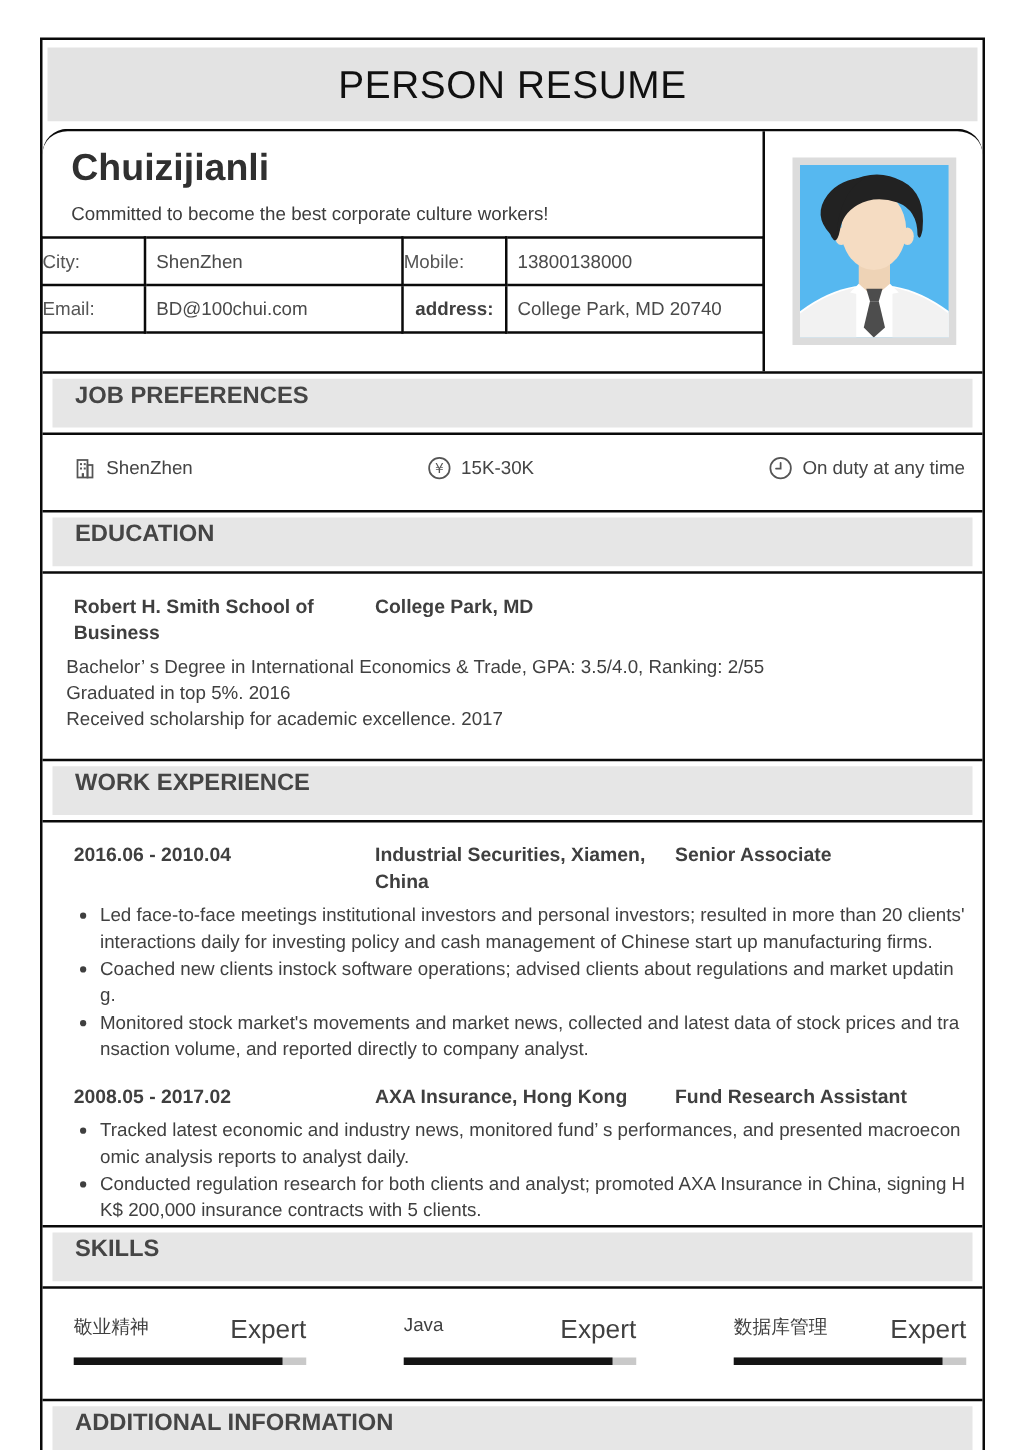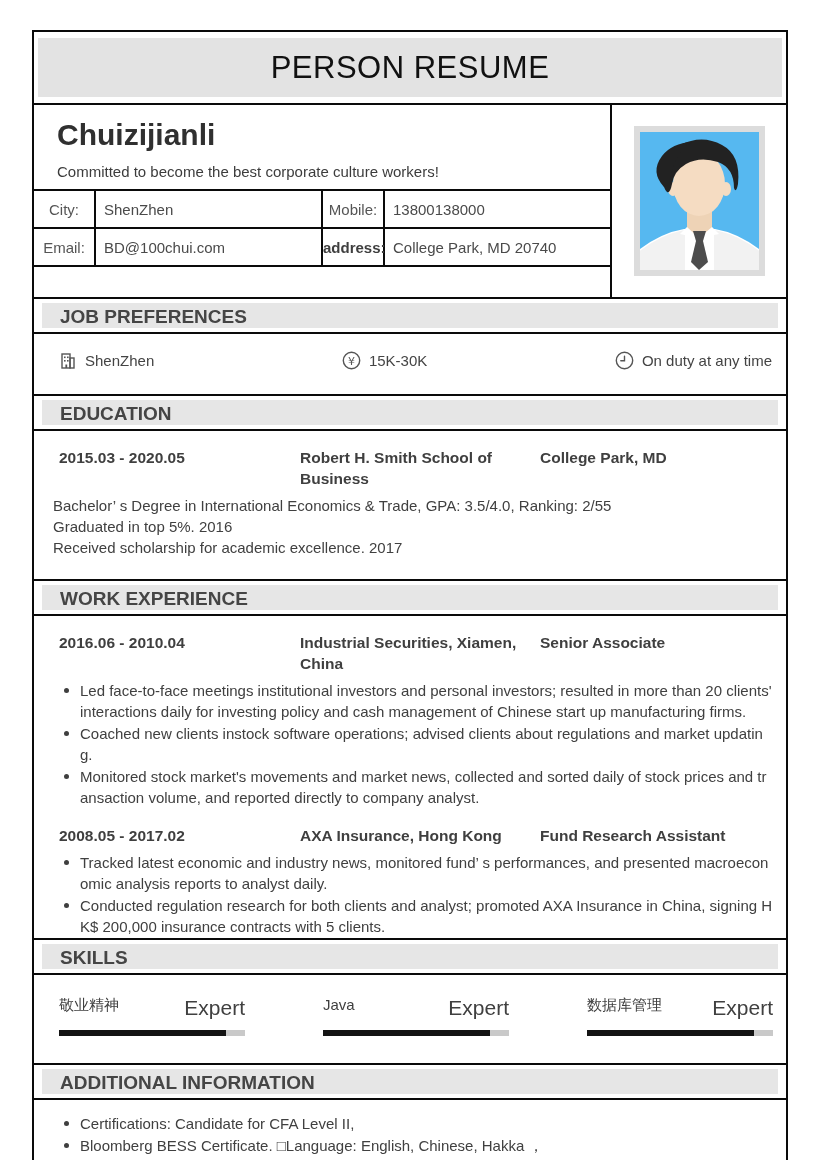--- a/index.html
+++ b/index.html
@@ -7,37 +7,37 @@
     font-family: "Liberation Sans", "DejaVu Sans", sans-serif; }
   .page { position: absolute; left: 32px; top: 30px; width: 756px; min-height: 1200px;
     border: 2px solid #0a0a0a; background: #fff; }
 
   
   .title-wrap { padding: 6px 4px; }
   .title-bar { background: #e3e3e3; height: 59px; display: flex; align-items: center; justify-content: center; }
   .title-bar h1 { font-size: 31px; font-weight: 400; color: #111; letter-spacing: 0.5px; }
 
   
-  .basic-info { border-top: 2px solid #0a0a0a; display: flex; height: 194px; }
+  .basic-info { border-top: 2px solid #0a0a0a; display: flex; height: 194px; border-radius: 20px; }
   .info-left { width: 576px; min-width: 576px; }
   .person-name { font-size: 30px; font-weight: 600; color: #303030; margin: 13px 0 0; padding-left: 23px; }
   .tagline { font-size: 15px; color: #3c3c3c; margin: 11px 0 9px; padding-left: 23px; }
   table.info-table { border-collapse: collapse; margin-left: -2px; width: calc(100% + 4px); table-layout: fixed; }
   table.info-table td { border: 2px solid #0a0a0a; height: 38px; font-size: 15px; }
-  td.lbl { width: 62px; text-align: center; color: #555; }
+  td.lbl { width: 83px; text-align: left; color: #555; }
   td.lbl-bold { width: 90px; text-align: center; color: #3f3f3f; font-weight: 700; }
   td.val { padding-left: 8px; color: #4a4a4a; }
   .info-right { flex: 1; border-left: 2px solid #0a0a0a; display: flex; align-items: center; justify-content: center; }
   .photo-frame { background: #dcdcdc; padding: 6px; }
   .photo-frame svg { display: block; }
 
   
   .section { border-top: 2px solid #0a0a0a; }
   .sec-head-wrap { padding: 4px 8px; border-bottom: 2px solid #0a0a0a; }
-  .sec-head { background: #e6e6e6; padding: 3px 10px 0 18px; font-size: 19px; font-weight: 700; color: #454545; }
+  .sec-head { background: #e6e6e6; padding: 3px 10px 14px 18px; font-size: 19px; font-weight: 700; color: #454545; }
 
   
   .jp-row { display: flex; justify-content: space-between; align-items: center; padding: 17px 14px 24px 25px; }
   .jp-item { display: flex; align-items: center; gap: 8px; font-size: 15px; color: #444; }
   .jp-item svg { display: block; }
 
   
   .entry-row { display: grid; grid-template-columns: 241px 240px 1fr; padding: 16px 12px 0 25px;
     font-weight: 700; font-size: 15.5px; color: #3f3f3f; line-height: 21px; }
   .entry-row .col2 { padding-right: 10px; }
@@ -155,21 +155,20 @@
         <span>On duty at any time</span>
       </div>
     </div>
   </div>
 
   <div class="section">
     <div class="sec-head-wrap">
       <div class="sec-head">EDUCATION</div>
     </div>
     <div class="entry-row">
-      <div class="col1">2015.03 - 2020.05</div>
       <div class="col2">Robert H. Smith School of Business</div>
       <div class="col3">College Park, MD</div>
     </div>
     <div class="details">
       <div>Bachelor’ s Degree in International Economics &amp; Trade, GPA: 3.5/4.0, Ranking: 2/55</div>
       <div>Graduated in top 5%. 2016</div>
       <div>Received scholarship for academic excellence. 2017</div>
     </div>
   </div>
 
@@ -178,21 +177,21 @@
       <div class="sec-head">WORK EXPERIENCE</div>
     </div>
     <div class="entry-row">
       <div class="col1">2016.06 - 2010.04</div>
       <div class="col2">Industrial Securities, Xiamen, China</div>
       <div class="col3">Senior Associate</div>
     </div>
     <ul class="blist">
       <li>Led face-to-face meetings institutional investors and personal investors; resulted in more than 20 clients' interactions daily for investing policy and cash management of Chinese start up manufacturing firms.</li>
       <li>Coached new clients instock software operations; advised clients about regulations and market updating.</li>
-      <li>Monitored stock market's movements and market news, collected and sorted daily of stock prices and transaction volume, and reported directly to company analyst.</li>
+      <li>Monitored stock market's movements and market news, collected and latest data of stock prices and transaction volume, and reported directly to company analyst.</li>
     </ul>
     <div class="entry-row">
       <div class="col1">2008.05 - 2017.02</div>
       <div class="col2">AXA Insurance, Hong Kong</div>
       <div class="col3">Fund Research Assistant</div>
     </div>
     <ul class="blist pad-bottom">
       <li>Tracked latest economic and industry news, monitored fund’ s performances, and presented macroeconomic analysis reports to analyst daily.</li>
       <li>Conducted regulation research for both clients and analyst; promoted AXA Insurance in China, signing HK$ 200,000 insurance contracts with 5 clients.</li>
     </ul>

